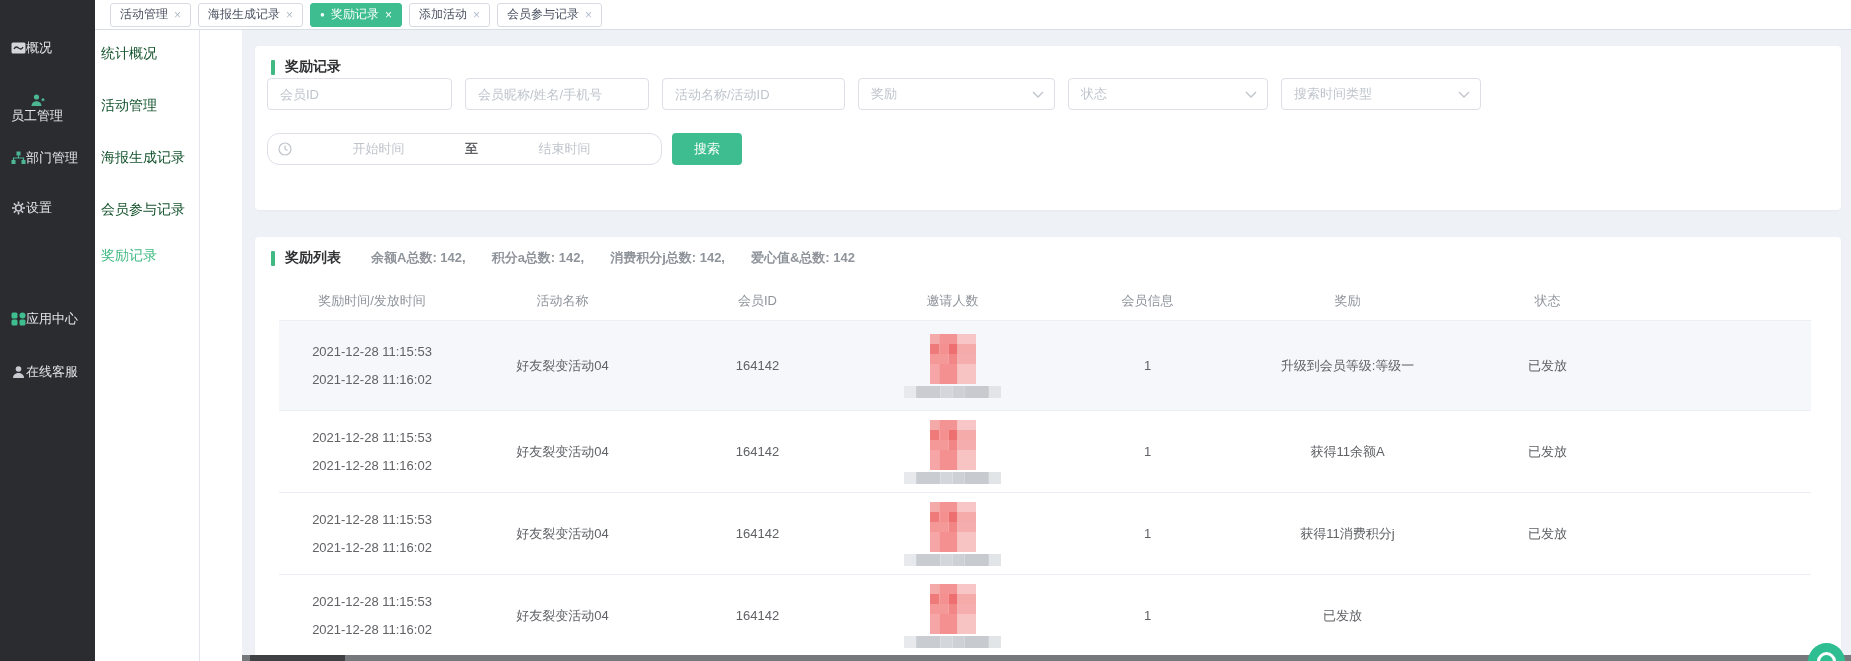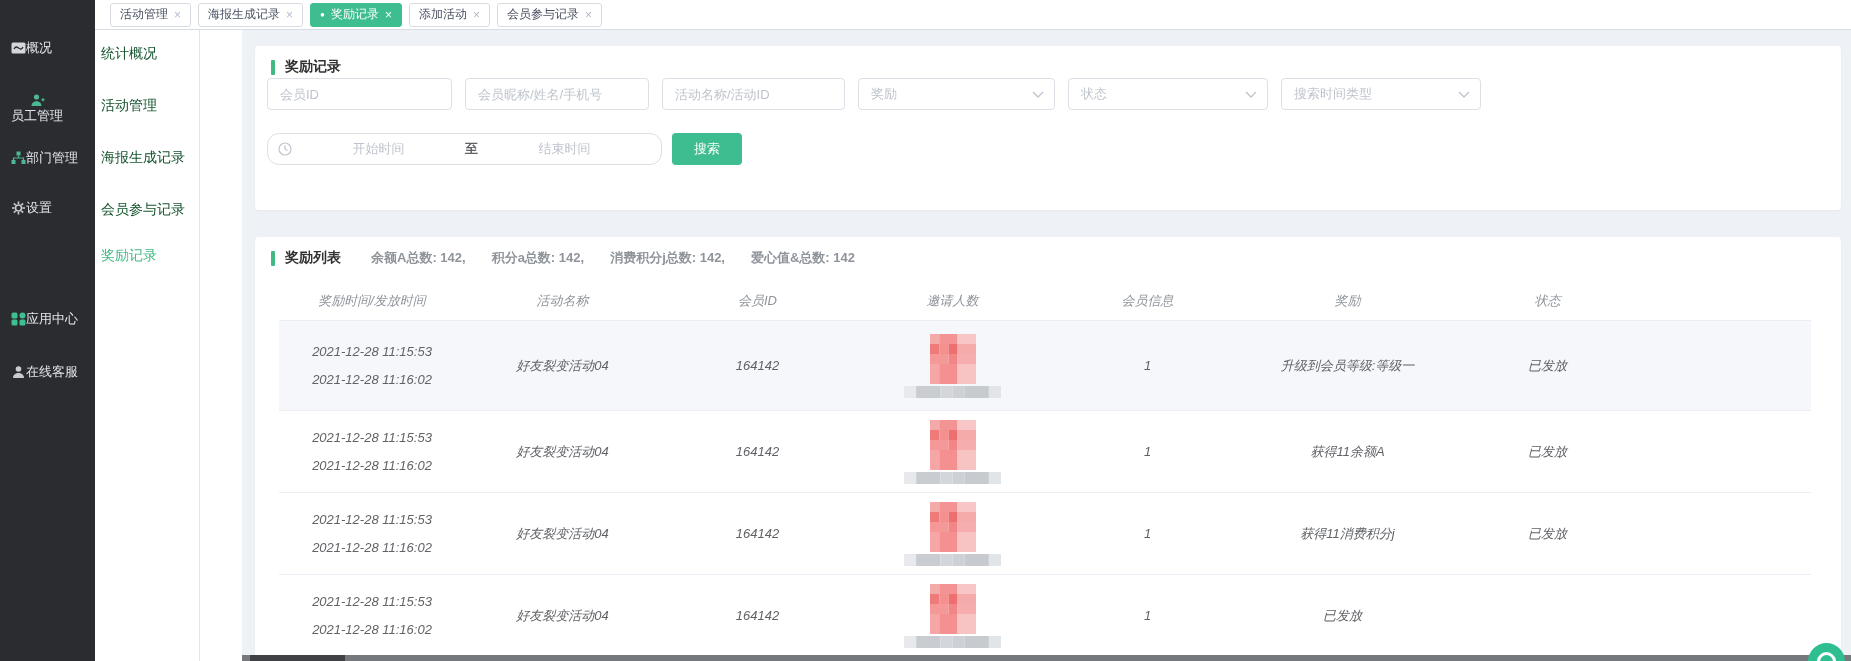--- a/index.html
+++ b/index.html
@@ -54,21 +54,21 @@
   .stat { font-size:13px; font-weight:bold; color:#8f949b; white-space:nowrap; }
 
   
   .rtable { position:absolute; top:45px; left:24px; right:30px; }
   .trow { display:flex; align-items:stretch; }
   .thead { height:38px; }
   .thead .cell { color:#8f949b; font-size:13px; }
   .tbody-row { height:82px; border-top:1px solid #ebeef5; background:#fff; }
   .tbody-row.first { height:90px; background:#f5f7fa; }
   .row-sliver { height:10px; border-top:1px solid #ebeef5; }
-  .cell { display:flex; flex-direction:column; align-items:center; justify-content:center; font-size:13px; color:#606266; text-align:right; white-space:nowrap; overflow:hidden;font-style:italic; }
+  .cell { display:flex; flex-direction:column; align-items:center; justify-content:center; font-size:13px; color:#606266; text-align:right; white-space:nowrap; overflow:hidden; }
   .c1{width:186px;} .c2{width:195px;} .c3{width:195px;} .c4{width:195px;}
   .c5{width:195px;} .c6{width:205px;} .c7{width:195px;} .c8{flex:1;}
   .time-line { line-height:28px; }
   .avatar-blur { display:block; }
   .name-blur { display:block; margin-top:2px; }
 
   
   .hscrollbar { position:absolute; left:242px; right:0; bottom:0; height:6px; background:#75787c; z-index:45; }
   .hscroll-thumb { position:absolute; left:8px; top:0; width:95px; height:6px; background:#3f4144; }
 

